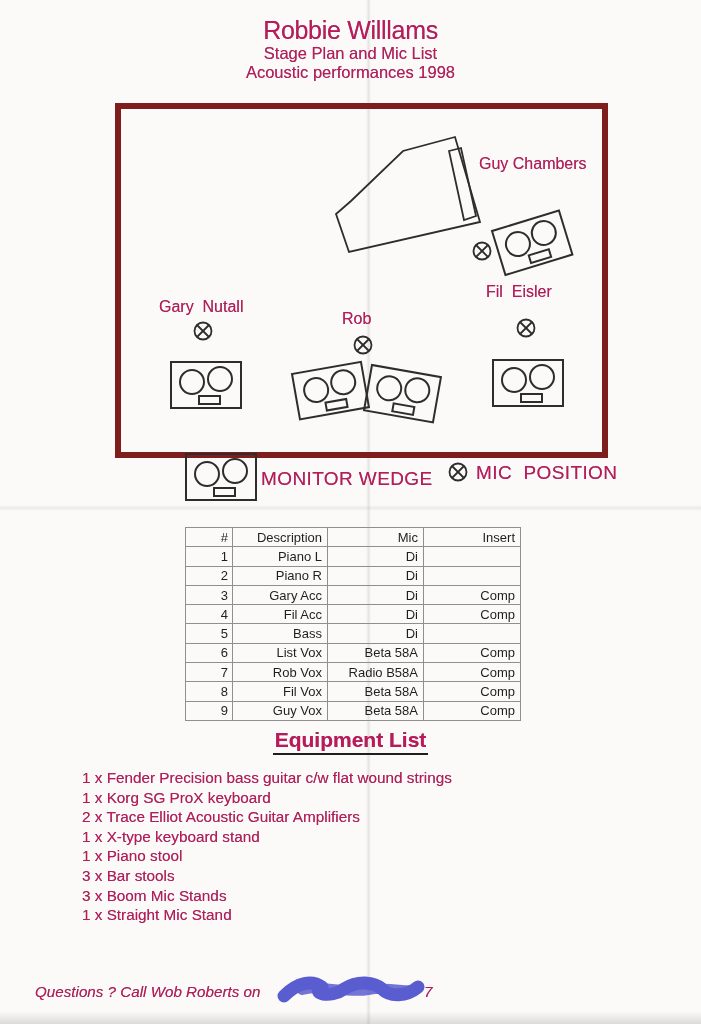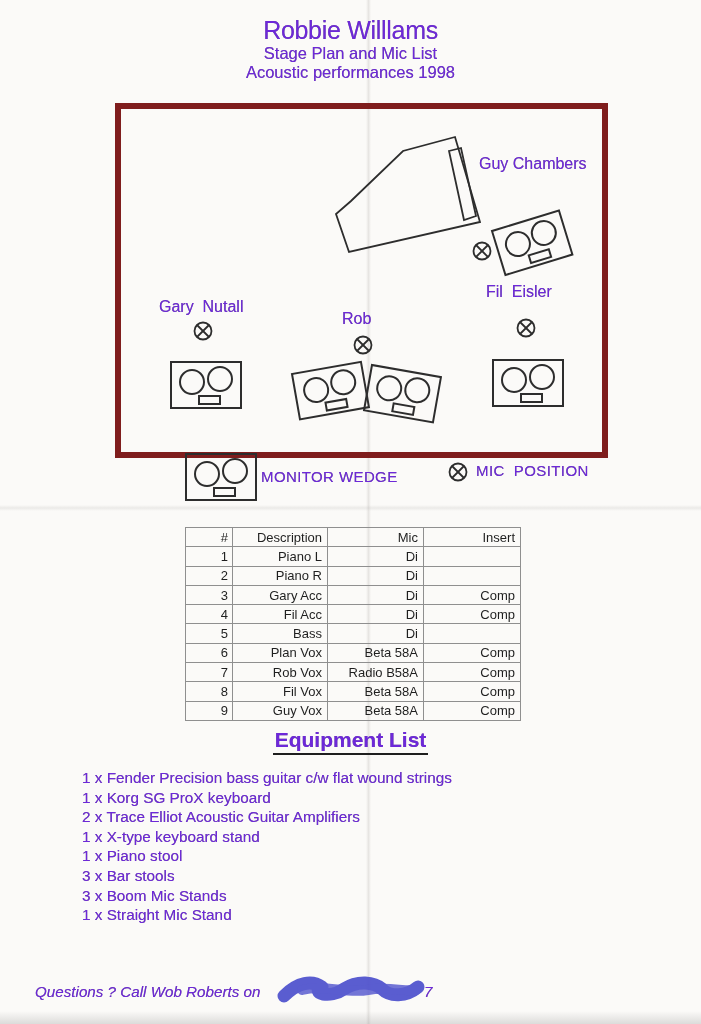--- a/index.html
+++ b/index.html
@@ -2,21 +2,21 @@
 <html><head>
 <meta charset="utf-8">
 <style>
   html,body{margin:0;padding:0;background:#e9e9e9;}
   .page{
     position:relative;width:701px;height:1024px;margin:0 auto;
     background:#fbfaf8;overflow:hidden;
     font-family:"Liberation Sans","DejaVu Sans",sans-serif;
     color:#1f1f1f;
   }
-  .ink{color:#6d28d9;text-shadow:0 0 .5px rgba(40,40,40,.55);}
+  .ink{color:#be185d;text-shadow:0 0 .5px rgba(40,40,40,.55);}
   
   .crease-v{position:absolute;top:0;left:366px;width:5px;height:1024px;
     background:linear-gradient(90deg,rgba(160,155,150,0),rgba(160,155,150,.22) 50%,rgba(160,155,150,0));pointer-events:none;}
   .crease-h{position:absolute;left:0;top:505px;width:701px;height:6px;
     background:linear-gradient(180deg,rgba(150,148,145,0),rgba(150,148,145,.16) 50%,rgba(150,148,145,0));pointer-events:none;}
   .scan-bottom{position:absolute;left:0;bottom:0;width:701px;height:13px;
     background:linear-gradient(180deg,rgba(140,140,140,0),rgba(140,140,140,.28));pointer-events:none;}
   
   .title-block{position:absolute;left:0;top:16px;width:701px;text-align:center;}
   .title{font-size:25px;letter-spacing:-.3px;line-height:28px;font-weight:400;}
@@ -25,21 +25,21 @@
   .stage-box{position:absolute;left:115px;top:103px;width:481px;height:343px;
     border:6px solid #7f1d1d;}
   .stage-svg{position:absolute;left:-2px;top:-2px;}
   .stage-label{position:absolute;font-size:16px;white-space:pre;}
   .lbl-guy{left:358px;top:46px;}
   .lbl-gary{left:38px;top:189px;}
   .lbl-rob{left:221px;top:201px;}
   .lbl-fil{left:365px;top:174px;}
   
   .legend-svg{position:absolute;left:170px;top:450px;}
-  .legend-label{position:absolute;font-size:15px;letter-spacing:.4px;white-space:pre;}
+  .legend-label{position:absolute;font-size:19px;letter-spacing:.4px;white-space:pre;}
   .lbl-monitor{left:261px;top:468px;}
   .lbl-micpos{left:476px;top:462px;}
   
   table.mic{position:absolute;left:185px;top:527px;width:335px;
     border-collapse:collapse;table-layout:fixed;font-size:13px;}
   table.mic th,table.mic td{
     border:1px solid #8f8f8f;height:18.3px;padding:0 5px;
     font-weight:400;text-align:right;white-space:nowrap;overflow:hidden;}
   table.mic{border:1px solid #6e6e6e;}
   table.mic .num{text-align:right;padding-right:4px;}
@@ -155,21 +155,21 @@
           <td>Comp</td>
         </tr>
         <tr>
           <td class="num">5</td>
           <td>Bass</td>
           <td>Di</td>
           <td></td>
         </tr>
         <tr>
           <td class="num">6</td>
-          <td>Plan Vox</td>
+          <td>List Vox</td>
           <td>Beta 58A</td>
           <td>Comp</td>
         </tr>
         <tr>
           <td class="num">7</td>
           <td>Rob Vox</td>
           <td>Radio B58A</td>
           <td>Comp</td>
         </tr>
         <tr>

